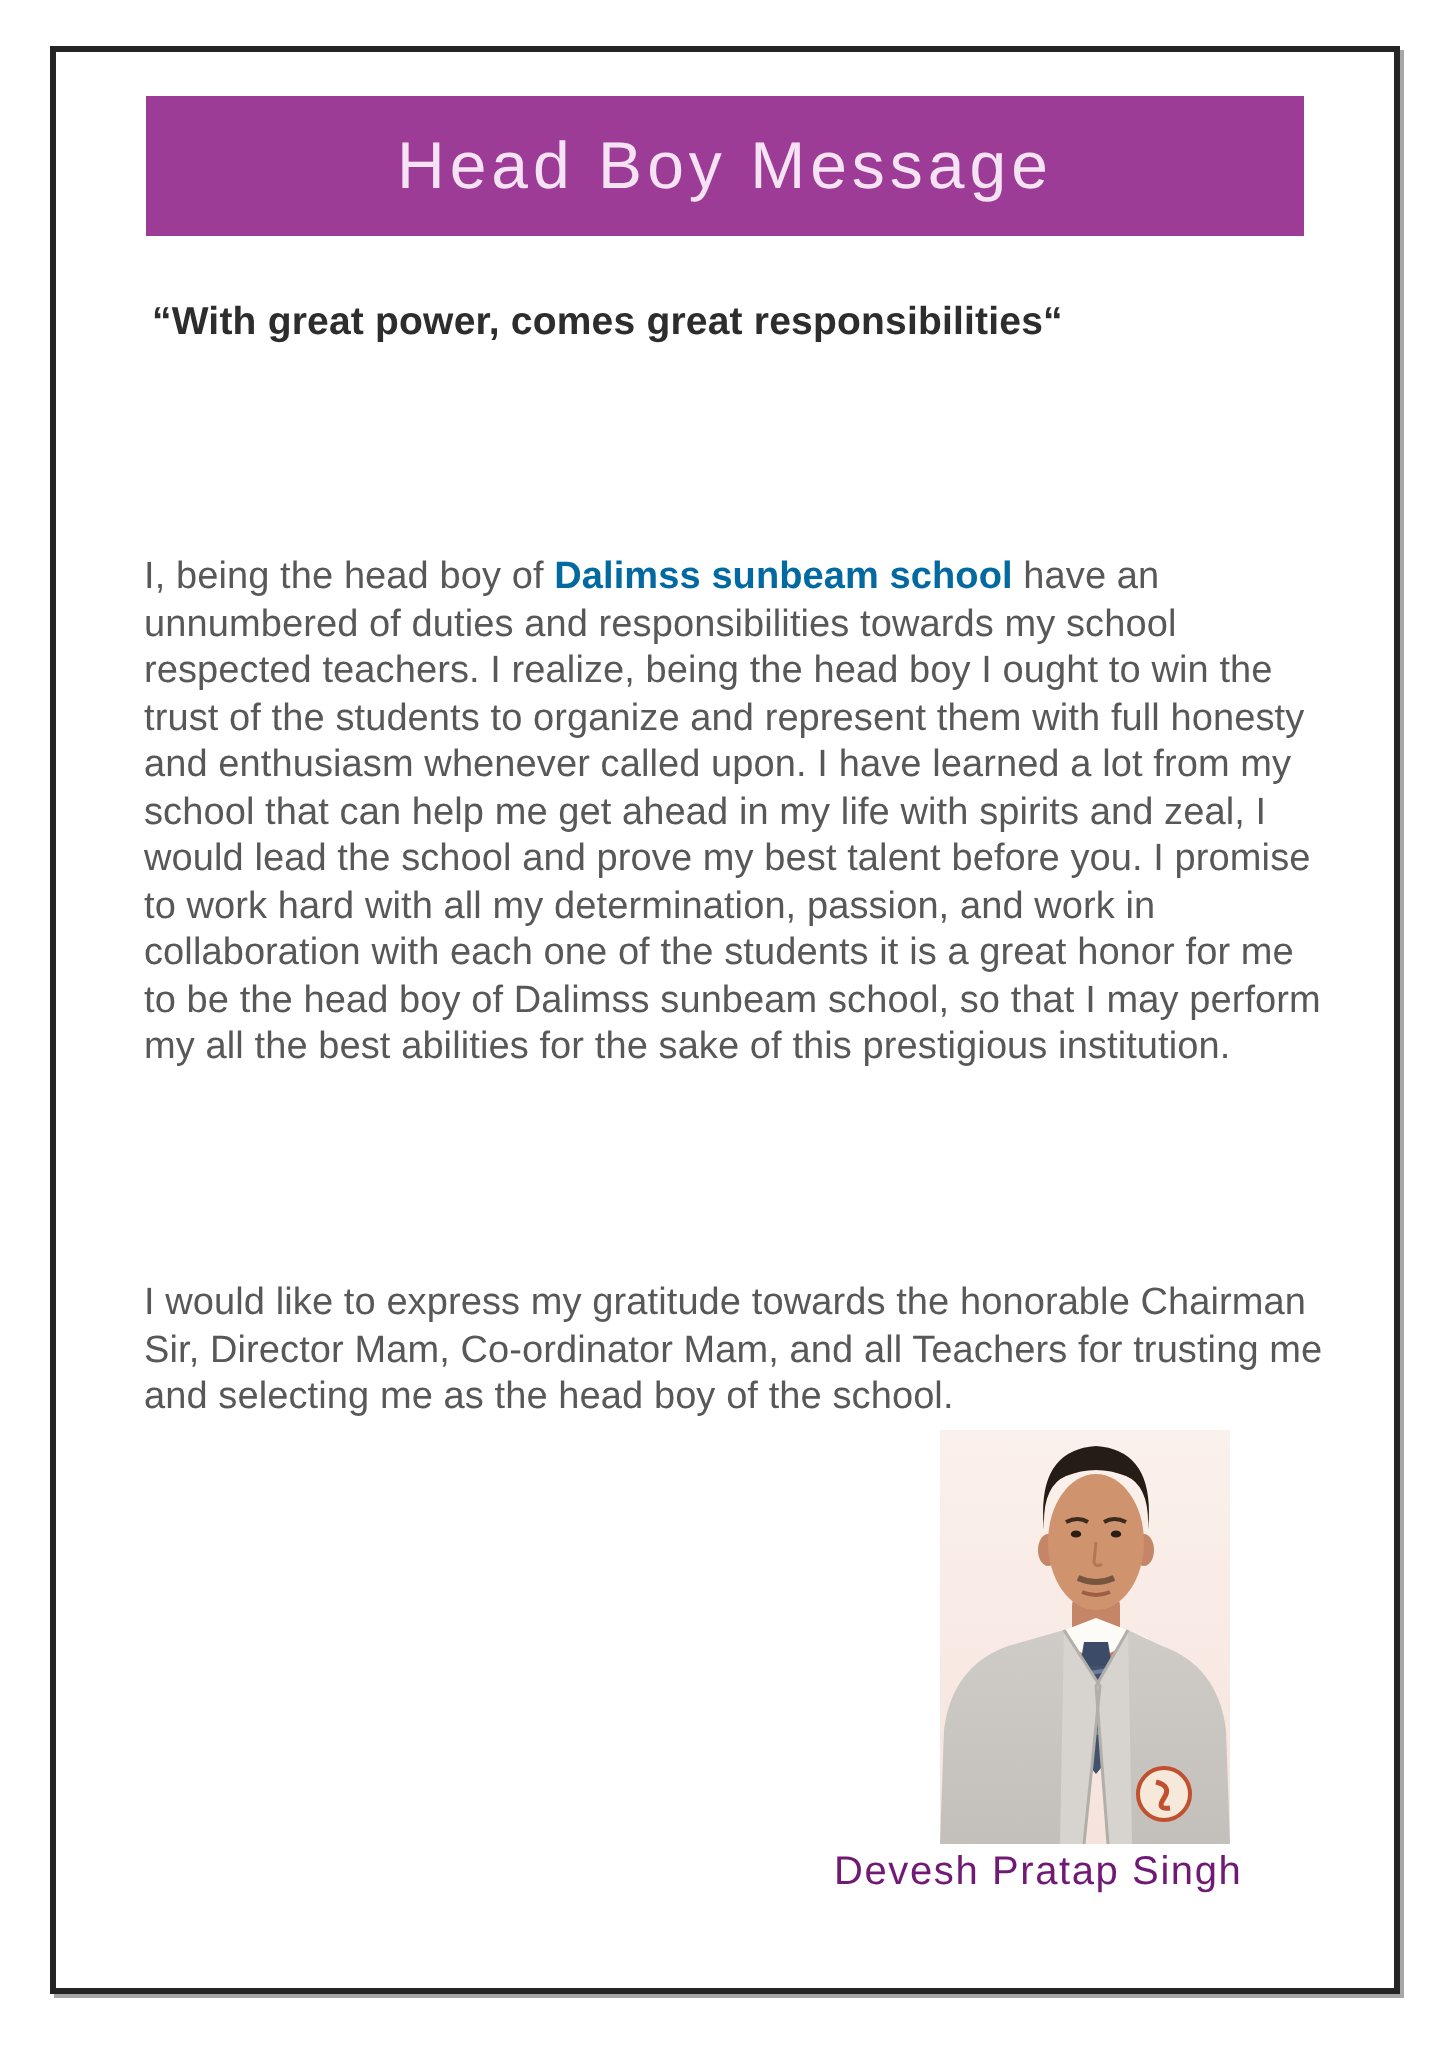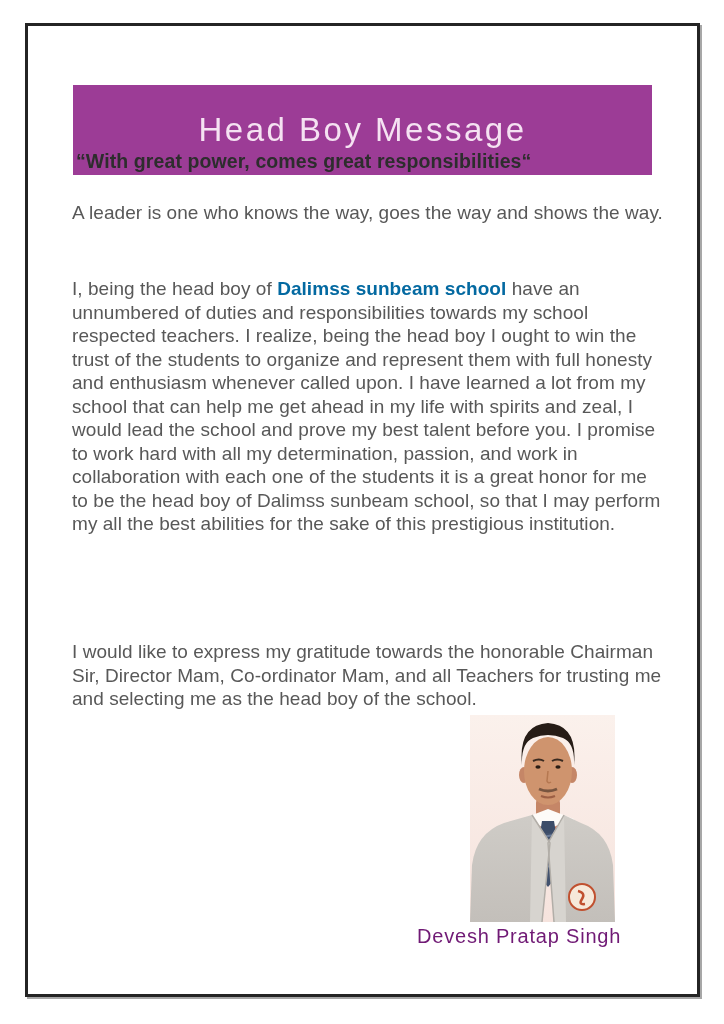--- a/index.html
+++ b/index.html
@@ -24,26 +24,25 @@
     box-sizing: border-box;
     border: 3px solid #242424;
     box-shadow: 2px 2px 0 rgba(60,60,60,0.45);
     background: #ffffff;
   }
   .banner {
     position: absolute;
     left: 73px;
     top: 48px;
     width: 579px;
-    height: 90px;
+    height: 70px;
     background: #9c3c96;
     display: flex;
     align-items: center;
     justify-content: center;
-    margin-top: 37px;
   }
   .banner-title {
     color: #f5e2f2;
     font-size: 33px;
     font-weight: 400;
     letter-spacing: 2.5px;
     white-space: nowrap;
   }
   .quote {
     position: absolute;
@@ -100,21 +99,20 @@
 
 <div id="page">
   <div class="border-frame"></div>
 
   <div class="banner">
     <span class="banner-title">Head Boy Message</span>
   </div>
 
   <p class="quote">“With great power, comes great responsibilities“</p>
 
-  <p class="body-para para1">A leader is one who knows the way, goes the way and shows the way.</p>
 
   <p class="body-para para2"><span>I, being the head boy of </span><strong>Dalimss sunbeam school</strong><span> have an unnumbered of duties and responsibilities towards my school respected teachers. I realize, being the head boy I ought to win the trust of the students to organize and represent them with full honesty and enthusiasm whenever called upon. I have learned a lot from my school that can help me get ahead in my life with spirits and zeal, I would lead the school and prove my best talent before you. I promise to work hard with all my determination, passion, and work in collaboration with each one of the students it is a great honor for me to be the head boy of Dalimss sunbeam school, so that I may perform my all the best abilities for the sake of this prestigious institution.</span></p>
 
   <p class="body-para para3">I would like to express my gratitude towards the honorable Chairman Sir, Director Mam, Co-ordinator Mam, and all Teachers for trusting me and selecting me as the head boy of the school.</p>
 
   <figure class="portrait">
     <svg width="145" height="207" viewBox="0 0 145 207" xmlns="http://www.w3.org/2000/svg">
       <defs>
         <linearGradient id="bgGrad" x1="0" y1="0" x2="0" y2="1">
           <stop offset="0" stop-color="#fbf1ec"></stop>

